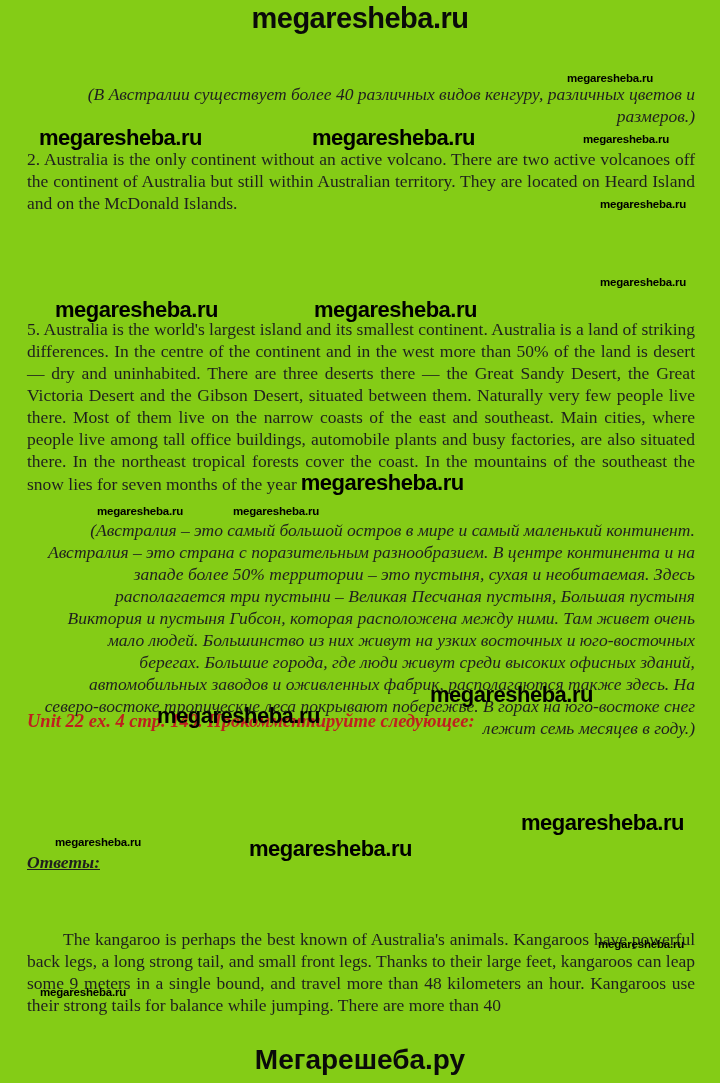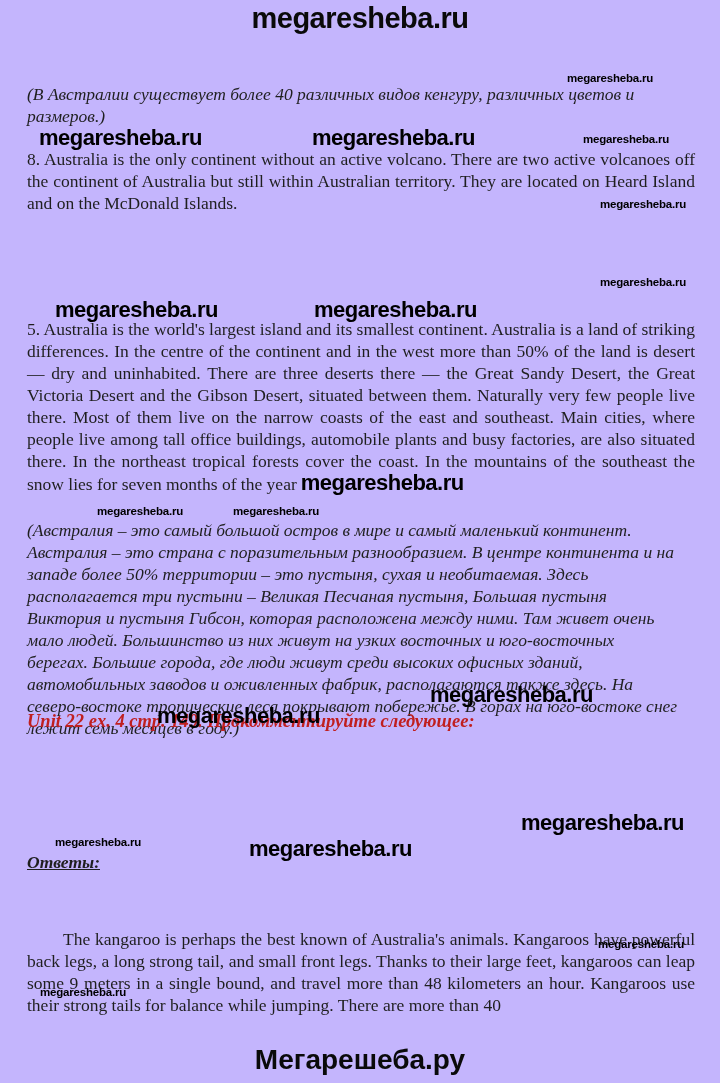--- a/index.html
+++ b/index.html
@@ -1,20 +1,20 @@
 <!DOCTYPE html>
 <html><head>
 <meta charset="utf-8">
 <style>
   html,body { margin:0; padding:0; background:#e8e8e8; }
   .page {
     position:relative;
     width:720px; height:1083px;
     margin:0 auto;
-    background:#c4b5fd;
+    background:#84cc16;
     font-family:"Liberation Serif", serif;
     font-size:17.5px;
     line-height:22px;
     color:#1f1f1f;
     overflow:hidden;
   }
   .hdr {
     position:absolute; left:0; top:2px; width:100%;
     text-align:center;
     font-family:"Liberation Sans", sans-serif;
@@ -23,21 +23,21 @@
   }
   .ftr {
     position:absolute; left:0; top:1044px; width:100%;
     text-align:center;
     font-family:"Liberation Sans", sans-serif;
     font-weight:bold; font-size:28px; line-height:32px;
     color:#0a0a0a;
   }
   .blk { position:absolute; left:27px; width:668px; margin:0; }
   .en  { text-align:justify; }
-  .ru  { font-style:italic; white-space:pre-line; text-align:left; }
+  .ru  { font-style:italic; white-space:pre-line; text-align:right; }
   .indent { text-indent:36px; }
   .heading-red {
     position:absolute; left:27px; width:668px;
     font-weight:bold; font-style:italic;
     font-size:18.5px; line-height:22px;
     color:#c01f1f;
   }
   .otvety {
     position:absolute; left:27px;
     font-style:italic; text-decoration:underline;
@@ -62,21 +62,21 @@
 </head>
 <body>
 
 <div class="page">
 
   <div class="hdr">megaresheba.ru</div>
 
   <p class="blk ru" style="top:83px">(В Австралии существует более 40 различных видов кенгуру, различных цветов и
 размеров.)</p>
 
-  <p class="blk en" style="top:148px">8. Australia is the only continent without an active volcano. There are two active volcanoes off the continent of Australia but still within Australian territory. They are located on Heard Island and on the McDonald Islands.</p>
+  <p class="blk en" style="top:148px">2. Australia is the only continent without an active volcano. There are two active volcanoes off the continent of Australia but still within Australian territory. They are located on Heard Island and on the McDonald Islands.</p>
 
   <p class="blk en" style="top:318px"><span>5. Australia is the world's largest island and its smallest continent. Australia is a land of striking differences. In the centre of the continent and in the west more than 50% of the land is desert — dry and uninhabited. There are three deserts there — the Great Sandy Desert, the Great Victoria Desert and the Gibson Desert, situated between them. Naturally very few people live there. Most of them live on the narrow coasts of the east and southeast. Main cities, where people live among tall office buildings, automobile plants and busy factories, are also situated there. In the northeast tropical forests cover the coast. In the mountains of the southeast the snow lies for seven months of the year</span><span class="wm-inline">megaresheba.ru</span></p>
   <p class="blk ru" style="top:519px">(Австралия – это самый большой остров в мире и самый маленький континент.
 Австралия – это страна с поразительным разнообразием. В центре континента и на
 западе более 50% территории – это пустыня, сухая и необитаемая. Здесь
 располагается три пустыни – Великая Песчаная пустыня, Большая пустыня
 Виктория и пустыня Гибсон, которая расположена между ними. Там живет очень
 мало людей. Большинство из них живут на узких восточных и юго-восточных
 берегах. Большие города, где люди живут среди высоких офисных зданий,
 автомобильных заводов и оживленных фабрик, располагаются также здесь. На

